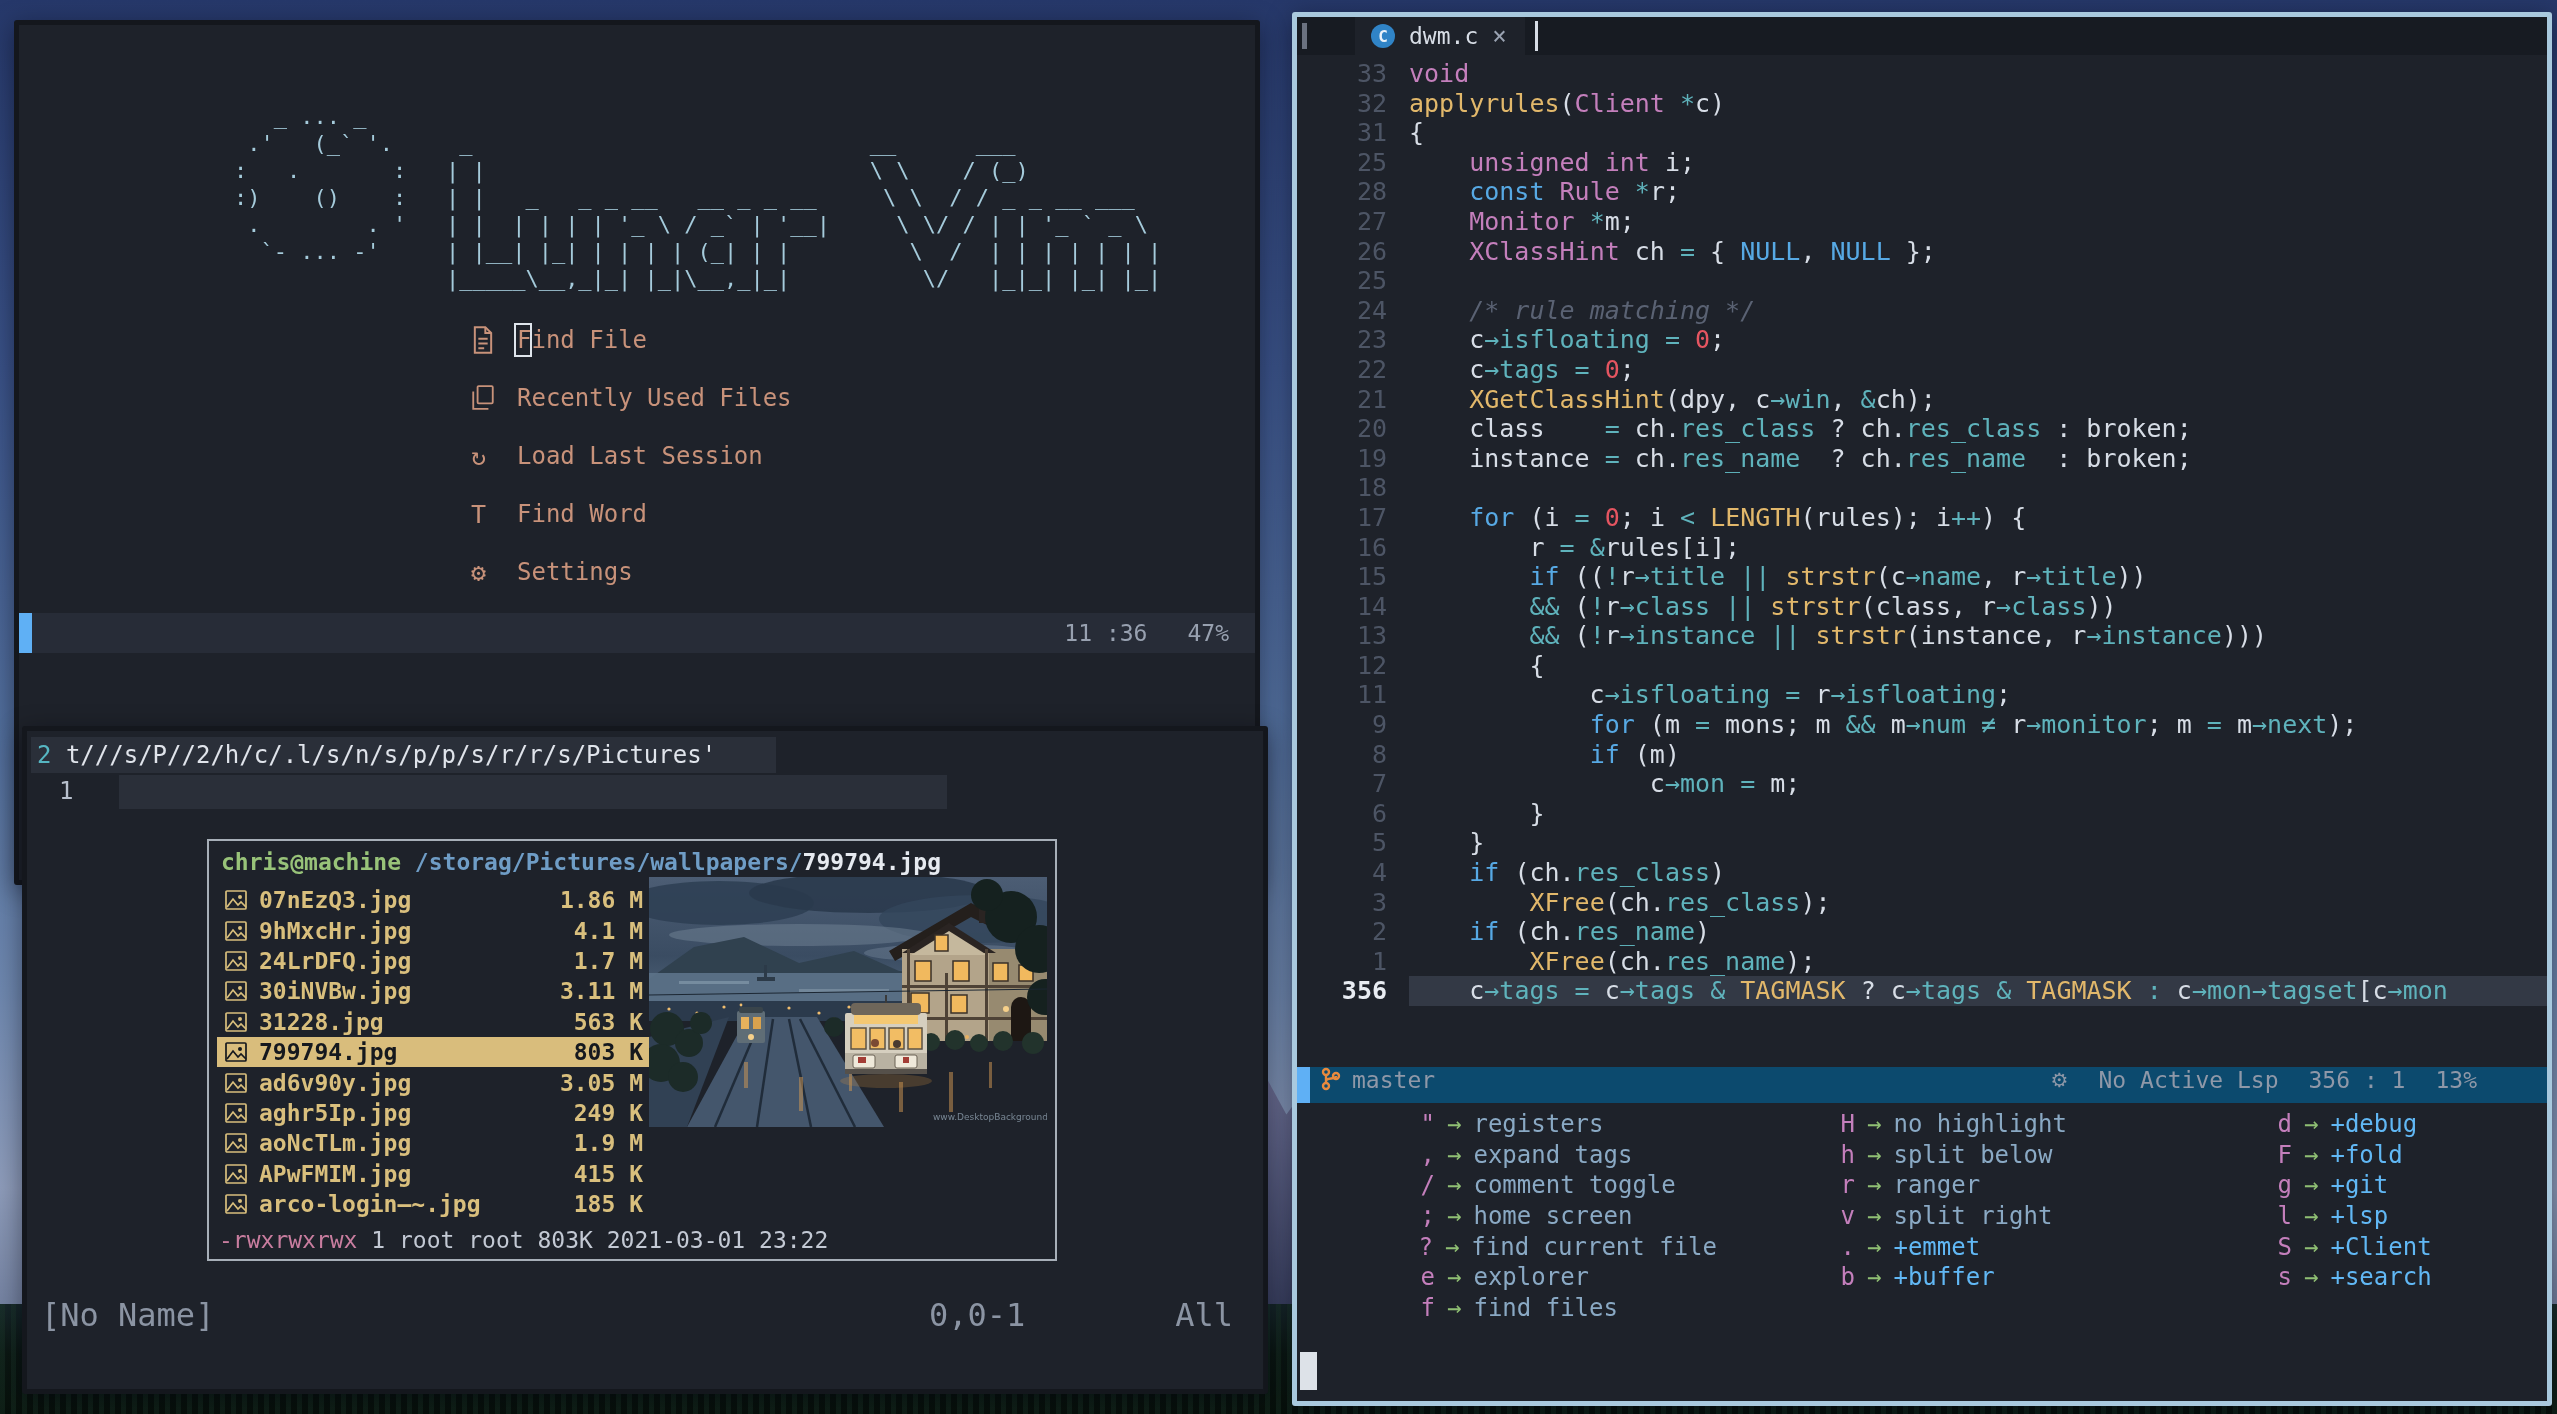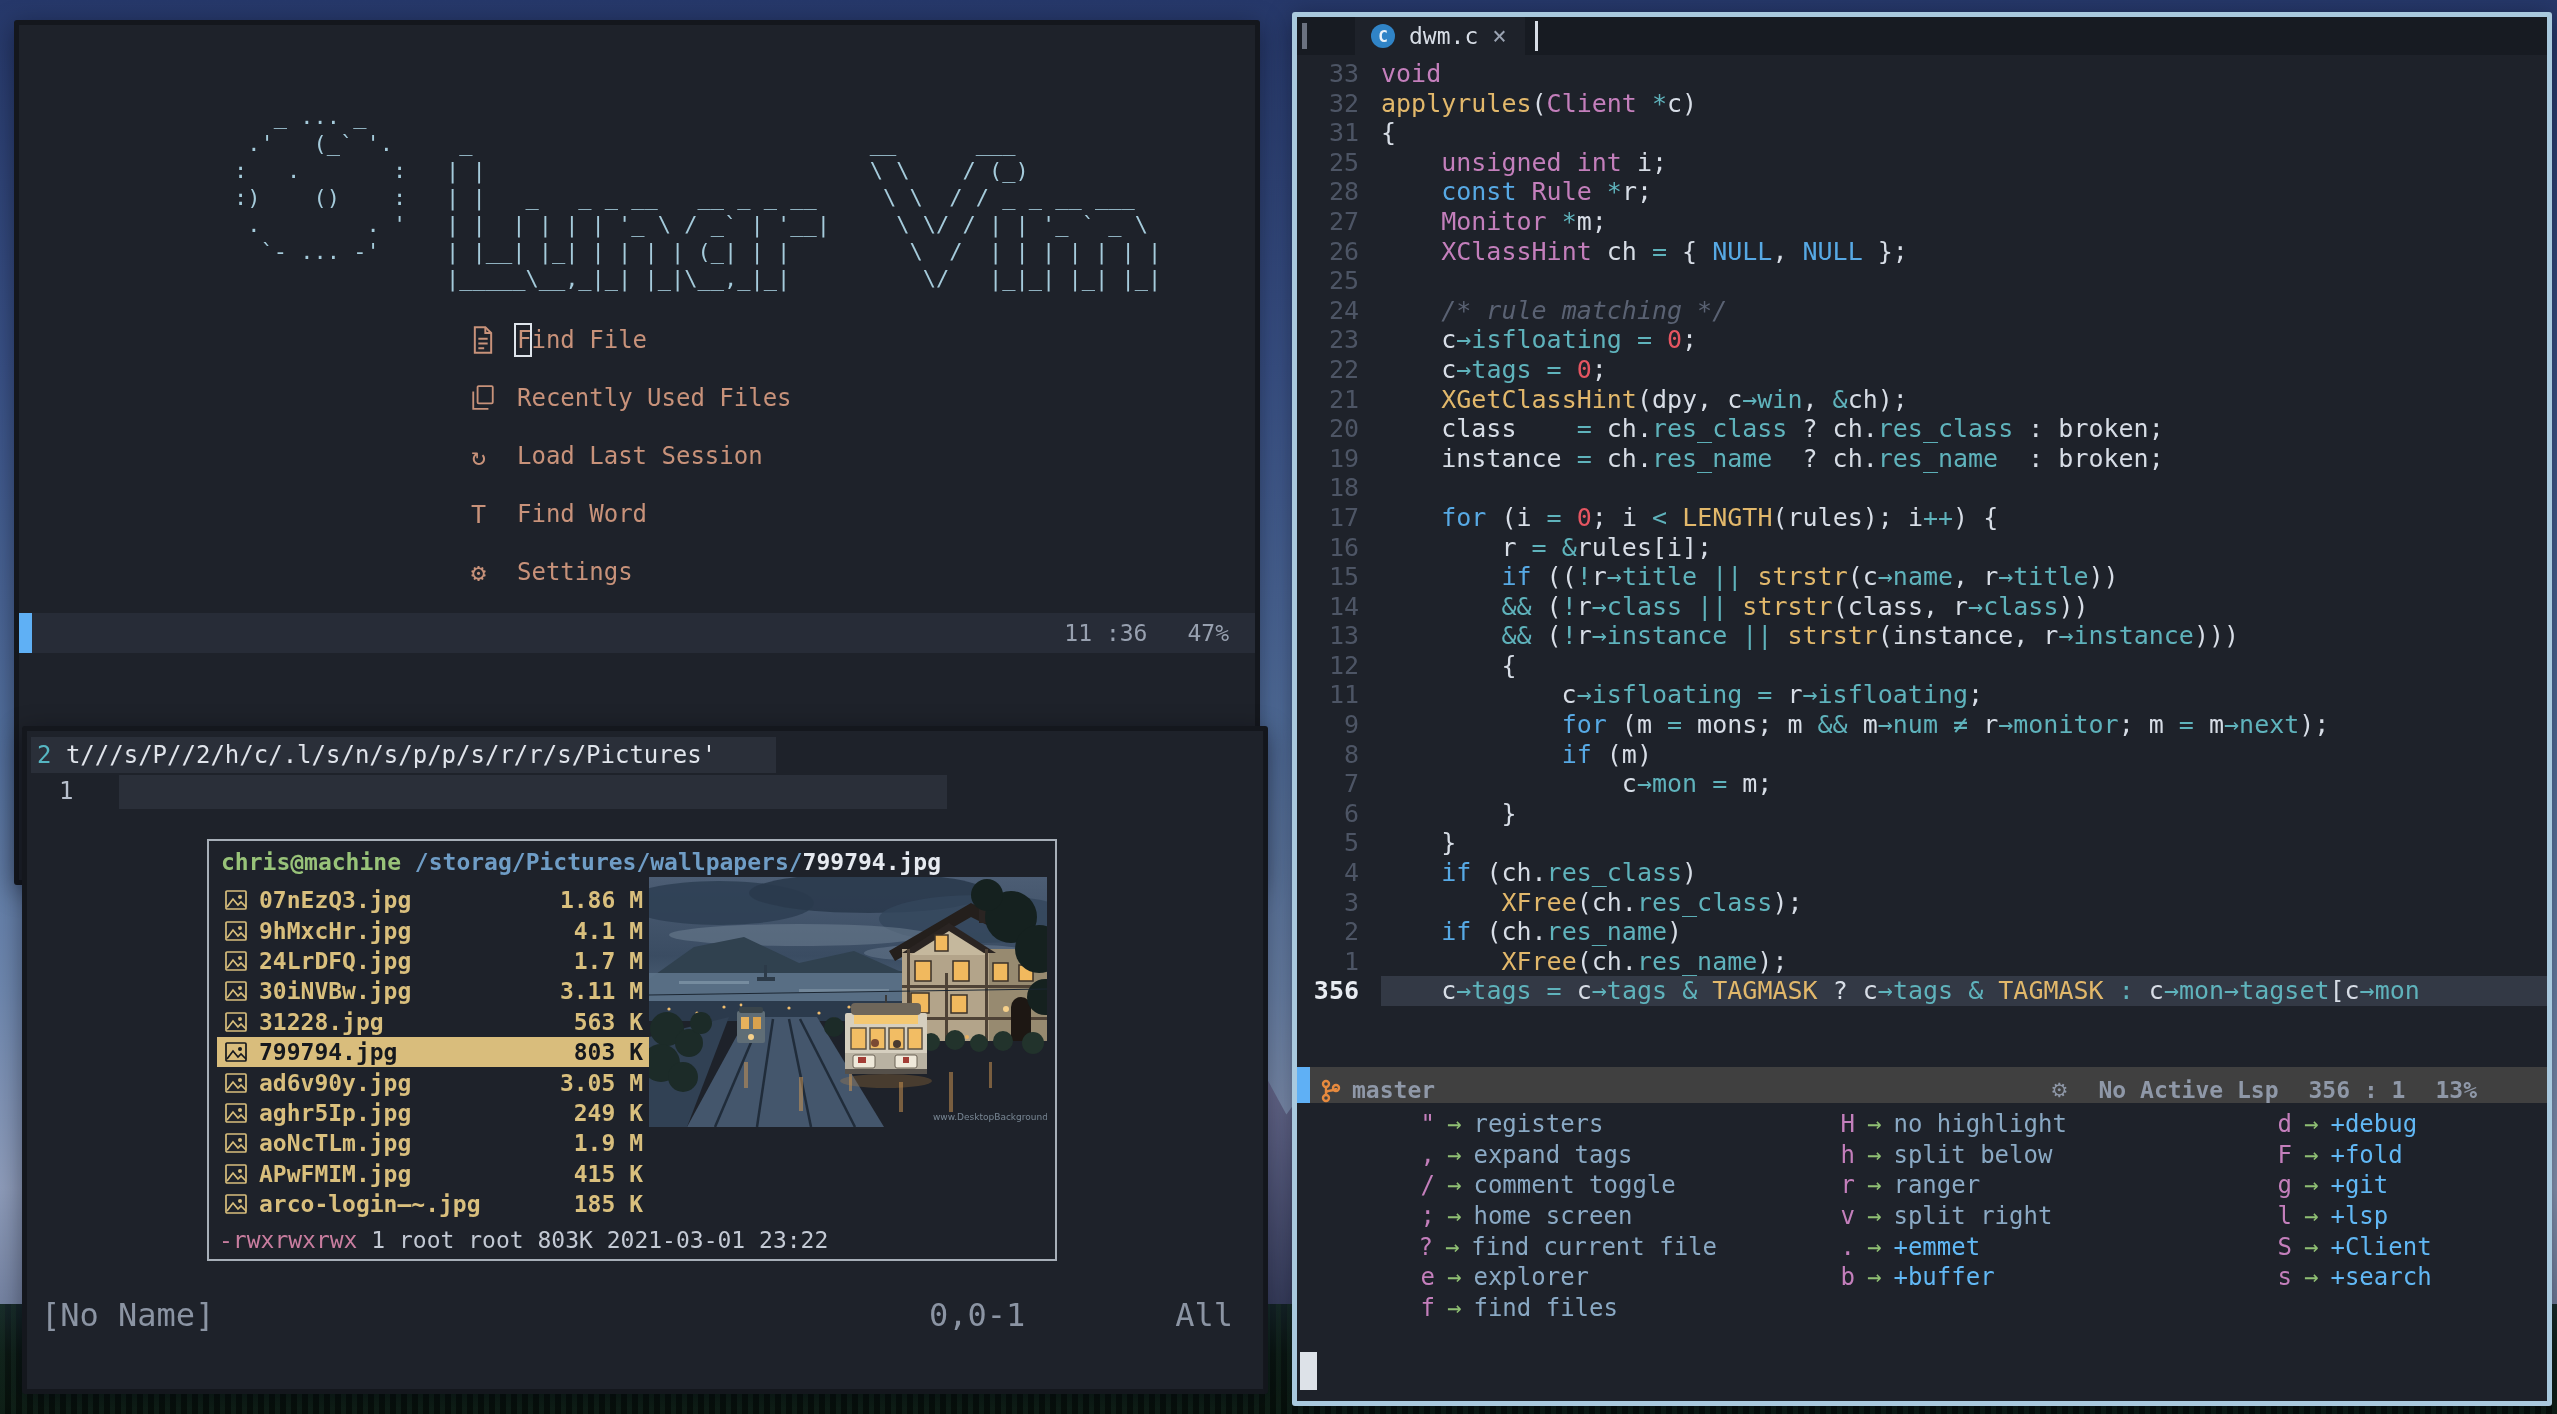--- a/index.html
+++ b/index.html
@@ -80,31 +80,31 @@
   .tabbar { position:absolute; left:0; top:0; width:100%; height:38px; background:#171b22; }
   .tab-accent { position:absolute; left:5px; top:6px; width:5px; height:26px; background:#6b7280; }
   .tab { position:absolute; left:58px; top:0; height:38px; display:flex; align-items:center;
          gap:14px; background:#1e222a; padding:0 18px 0 16px; font-size:23px; color:#d7dde6; }
   .c-ico { width:24px; height:24px; border-radius:50%; background:#3084c7; color:#eaf2fa;
            font-size:16px; font-weight:700; display:flex; align-items:center; justify-content:center; }
   .tab-close { color:#9aa3b2; font-size:24px; }
   .tab-cursor { position:absolute; left:238px; top:4px; width:3px; height:30px; background:#d7dde6; }
 
   .code { position:absolute; left:0; top:42px; width:100%; font-size:25px; line-height:29.6px; }
-  .crow { display:flex; white-space:pre; }
+  .crow { display:flex; white-space:pre;margin-left:28px; }
   .crow .ln { width:62px; text-align:right; color:#4d5565; flex:0 0 62px; }
   .crow .lc { margin-left:22px; flex:1; }
   .crow.cur .ln { color:#e8ecf2; font-weight:700; }
   .crow.cur .lc { background:#333945; }
   .s-w { color:#d7dde6; } .s-k { color:#57a9e4; } .s-t { color:#c47fbc; }
   .s-f { color:#e2b86b; } .s-p { color:#5fb3bc; } .s-o { color:#5fb3bc; }
   .s-n { color:#e55561; } .s-b { color:#57a9e4; } .s-c { color:#5a6273; font-style:italic; }
 
-  .ed-status { position:absolute; left:0; top:1050px; width:100%; height:36px; background:#404040;
-               display:flex; align-items:flex-end; font-size:23px; color:#8f98a8;font-weight:bold; }
+  .ed-status { position:absolute; left:0; top:1050px; width:100%; height:36px; background:#0c4a6e;
+               display:flex; align-items:flex-start; font-size:23px; color:#8f98a8; }
   .ed-status .mode-bar { height:36px; }
   .branch-ico { margin:0 10px 0 10px; display:flex; }
   .ed-status .right { margin-left:auto; display:flex; align-items:center; gap:30px; padding-right:70px; }
   .lsp-ico { font-size:20px; font-family:"DejaVu Sans", sans-serif; }
 
   .whichkey { position:absolute; left:0; top:1092px; width:100%; font-size:24px; }
   .wk-row { display:flex; height:30.6px; align-items:center; }
   .wk-cell { display:flex; align-items:center; white-space:pre; }
   .wk-cell:nth-child(1) { width:420px; } .wk-cell:nth-child(2) { width:437px; } .wk-cell:nth-child(3) { flex:1; }
   .wk-key { display:inline-block; width:138px; text-align:right; color:#c47fbc; }

